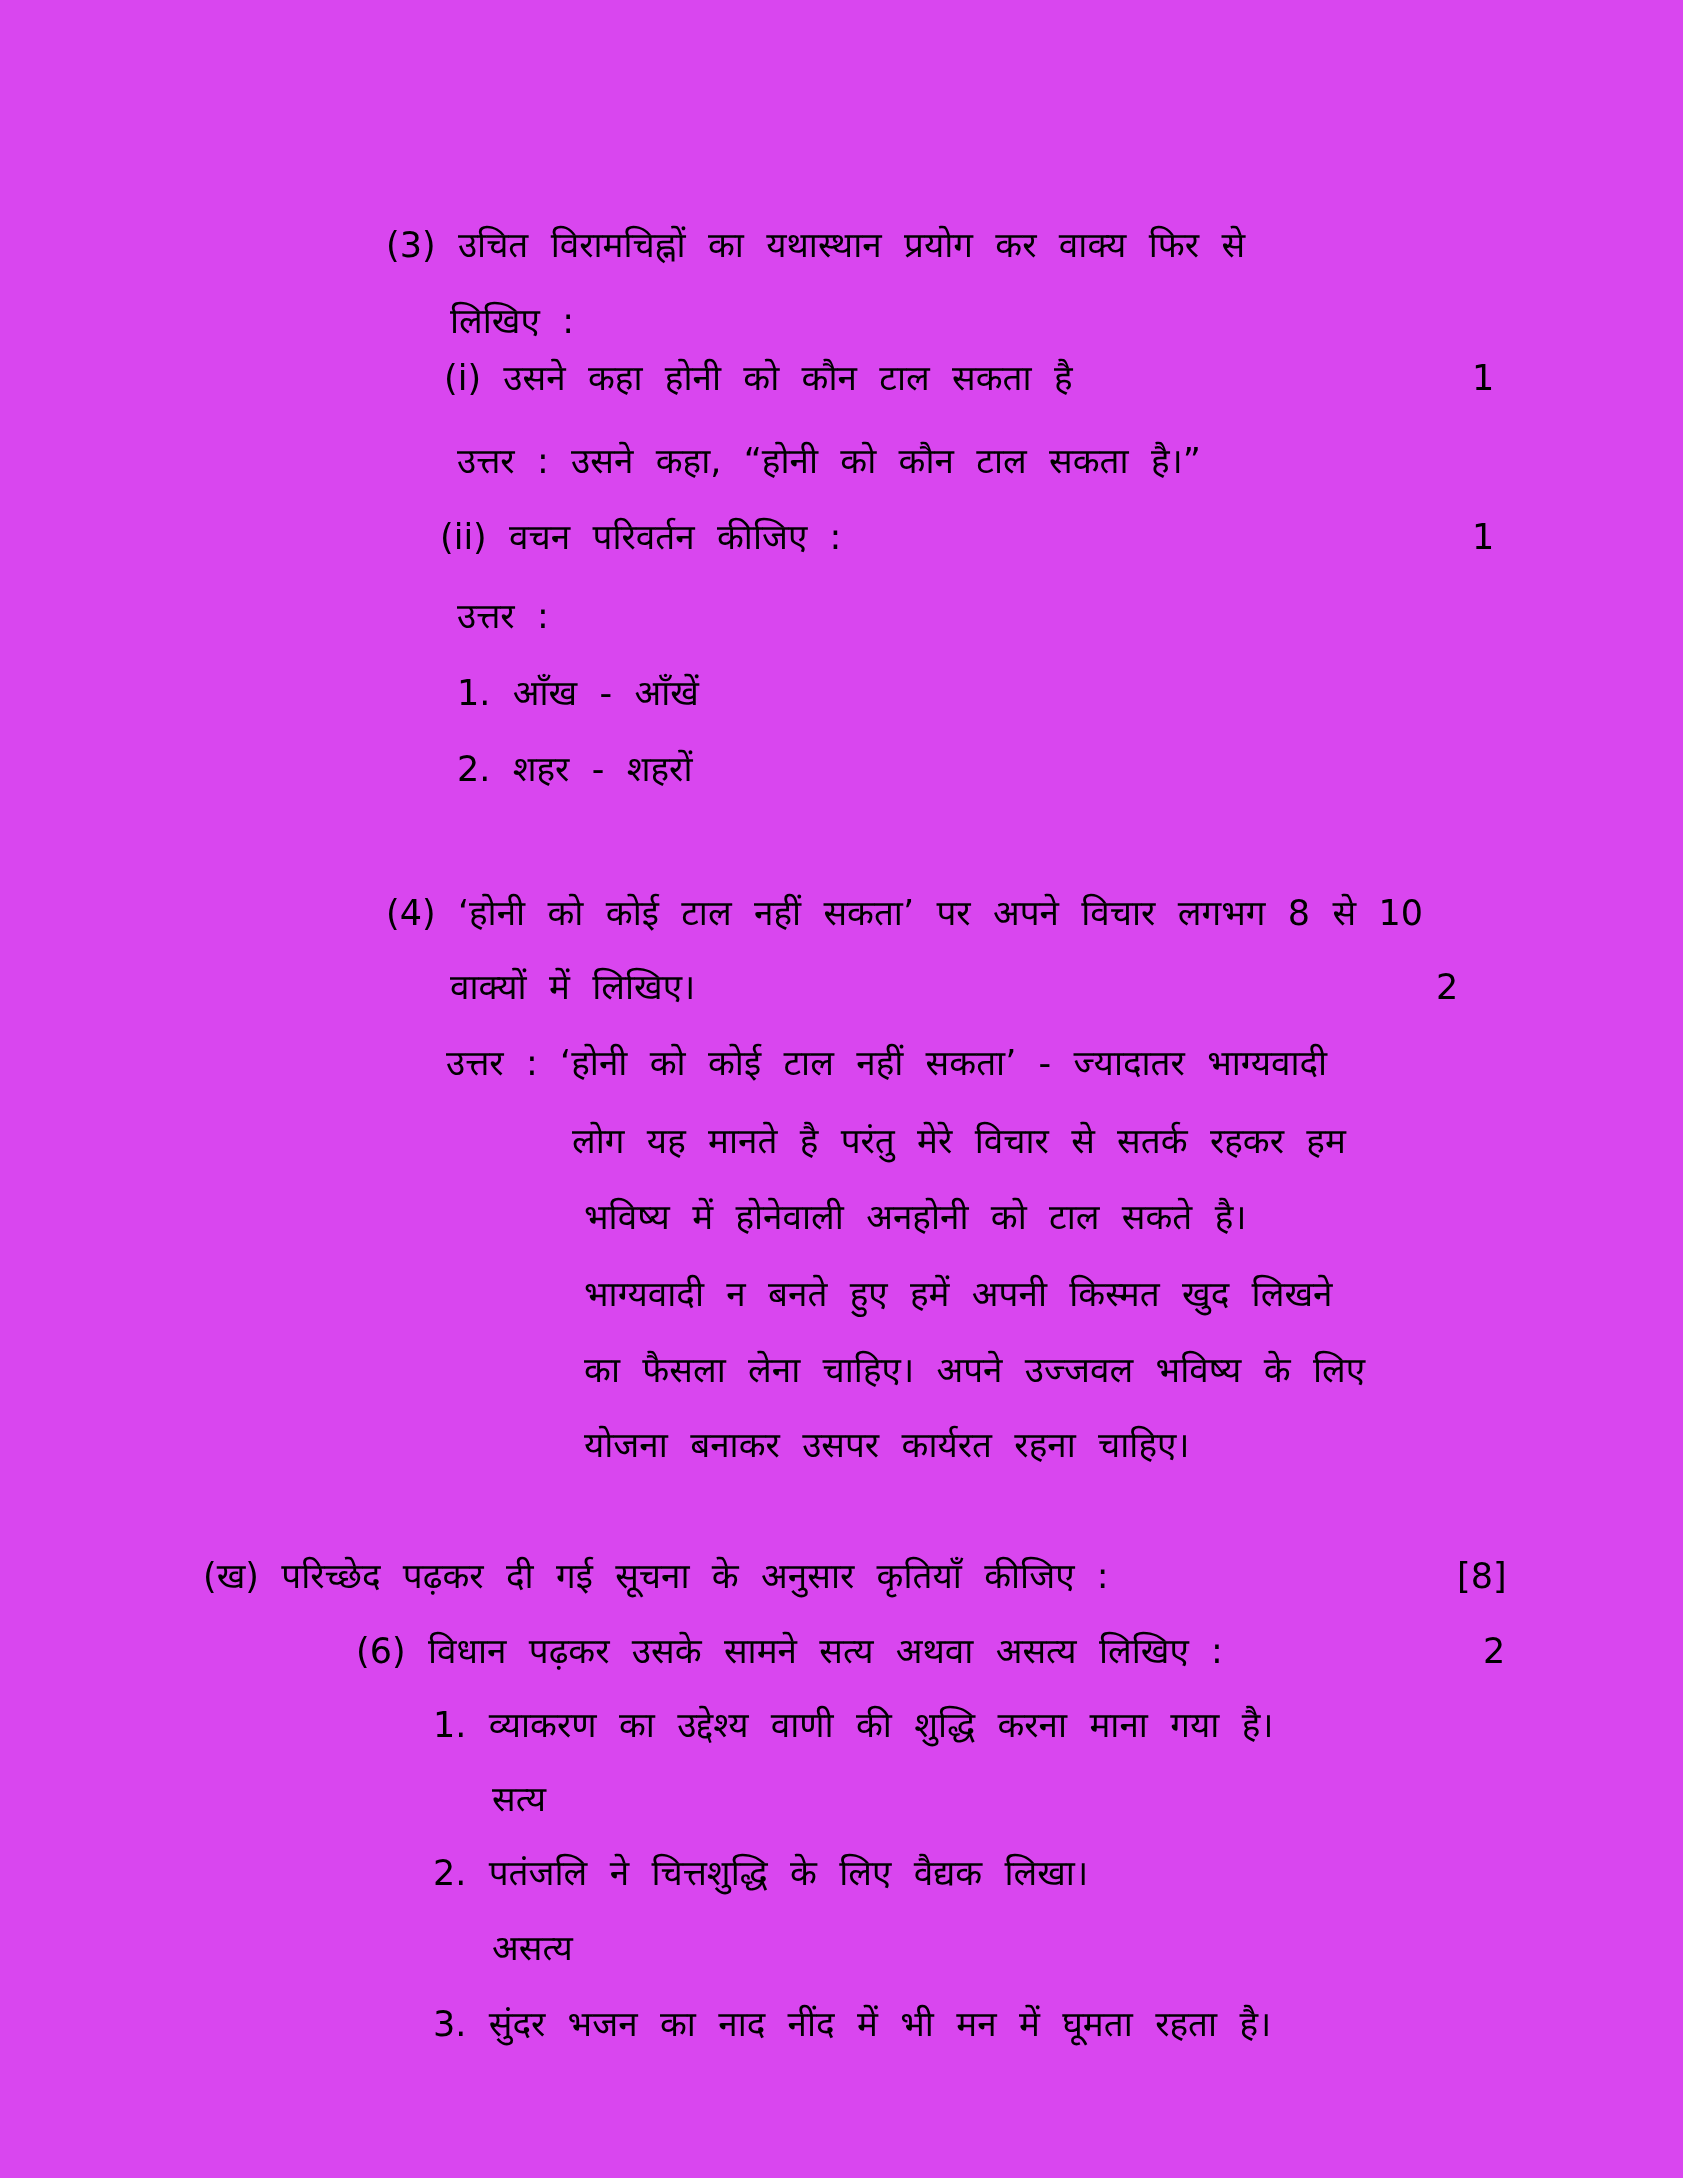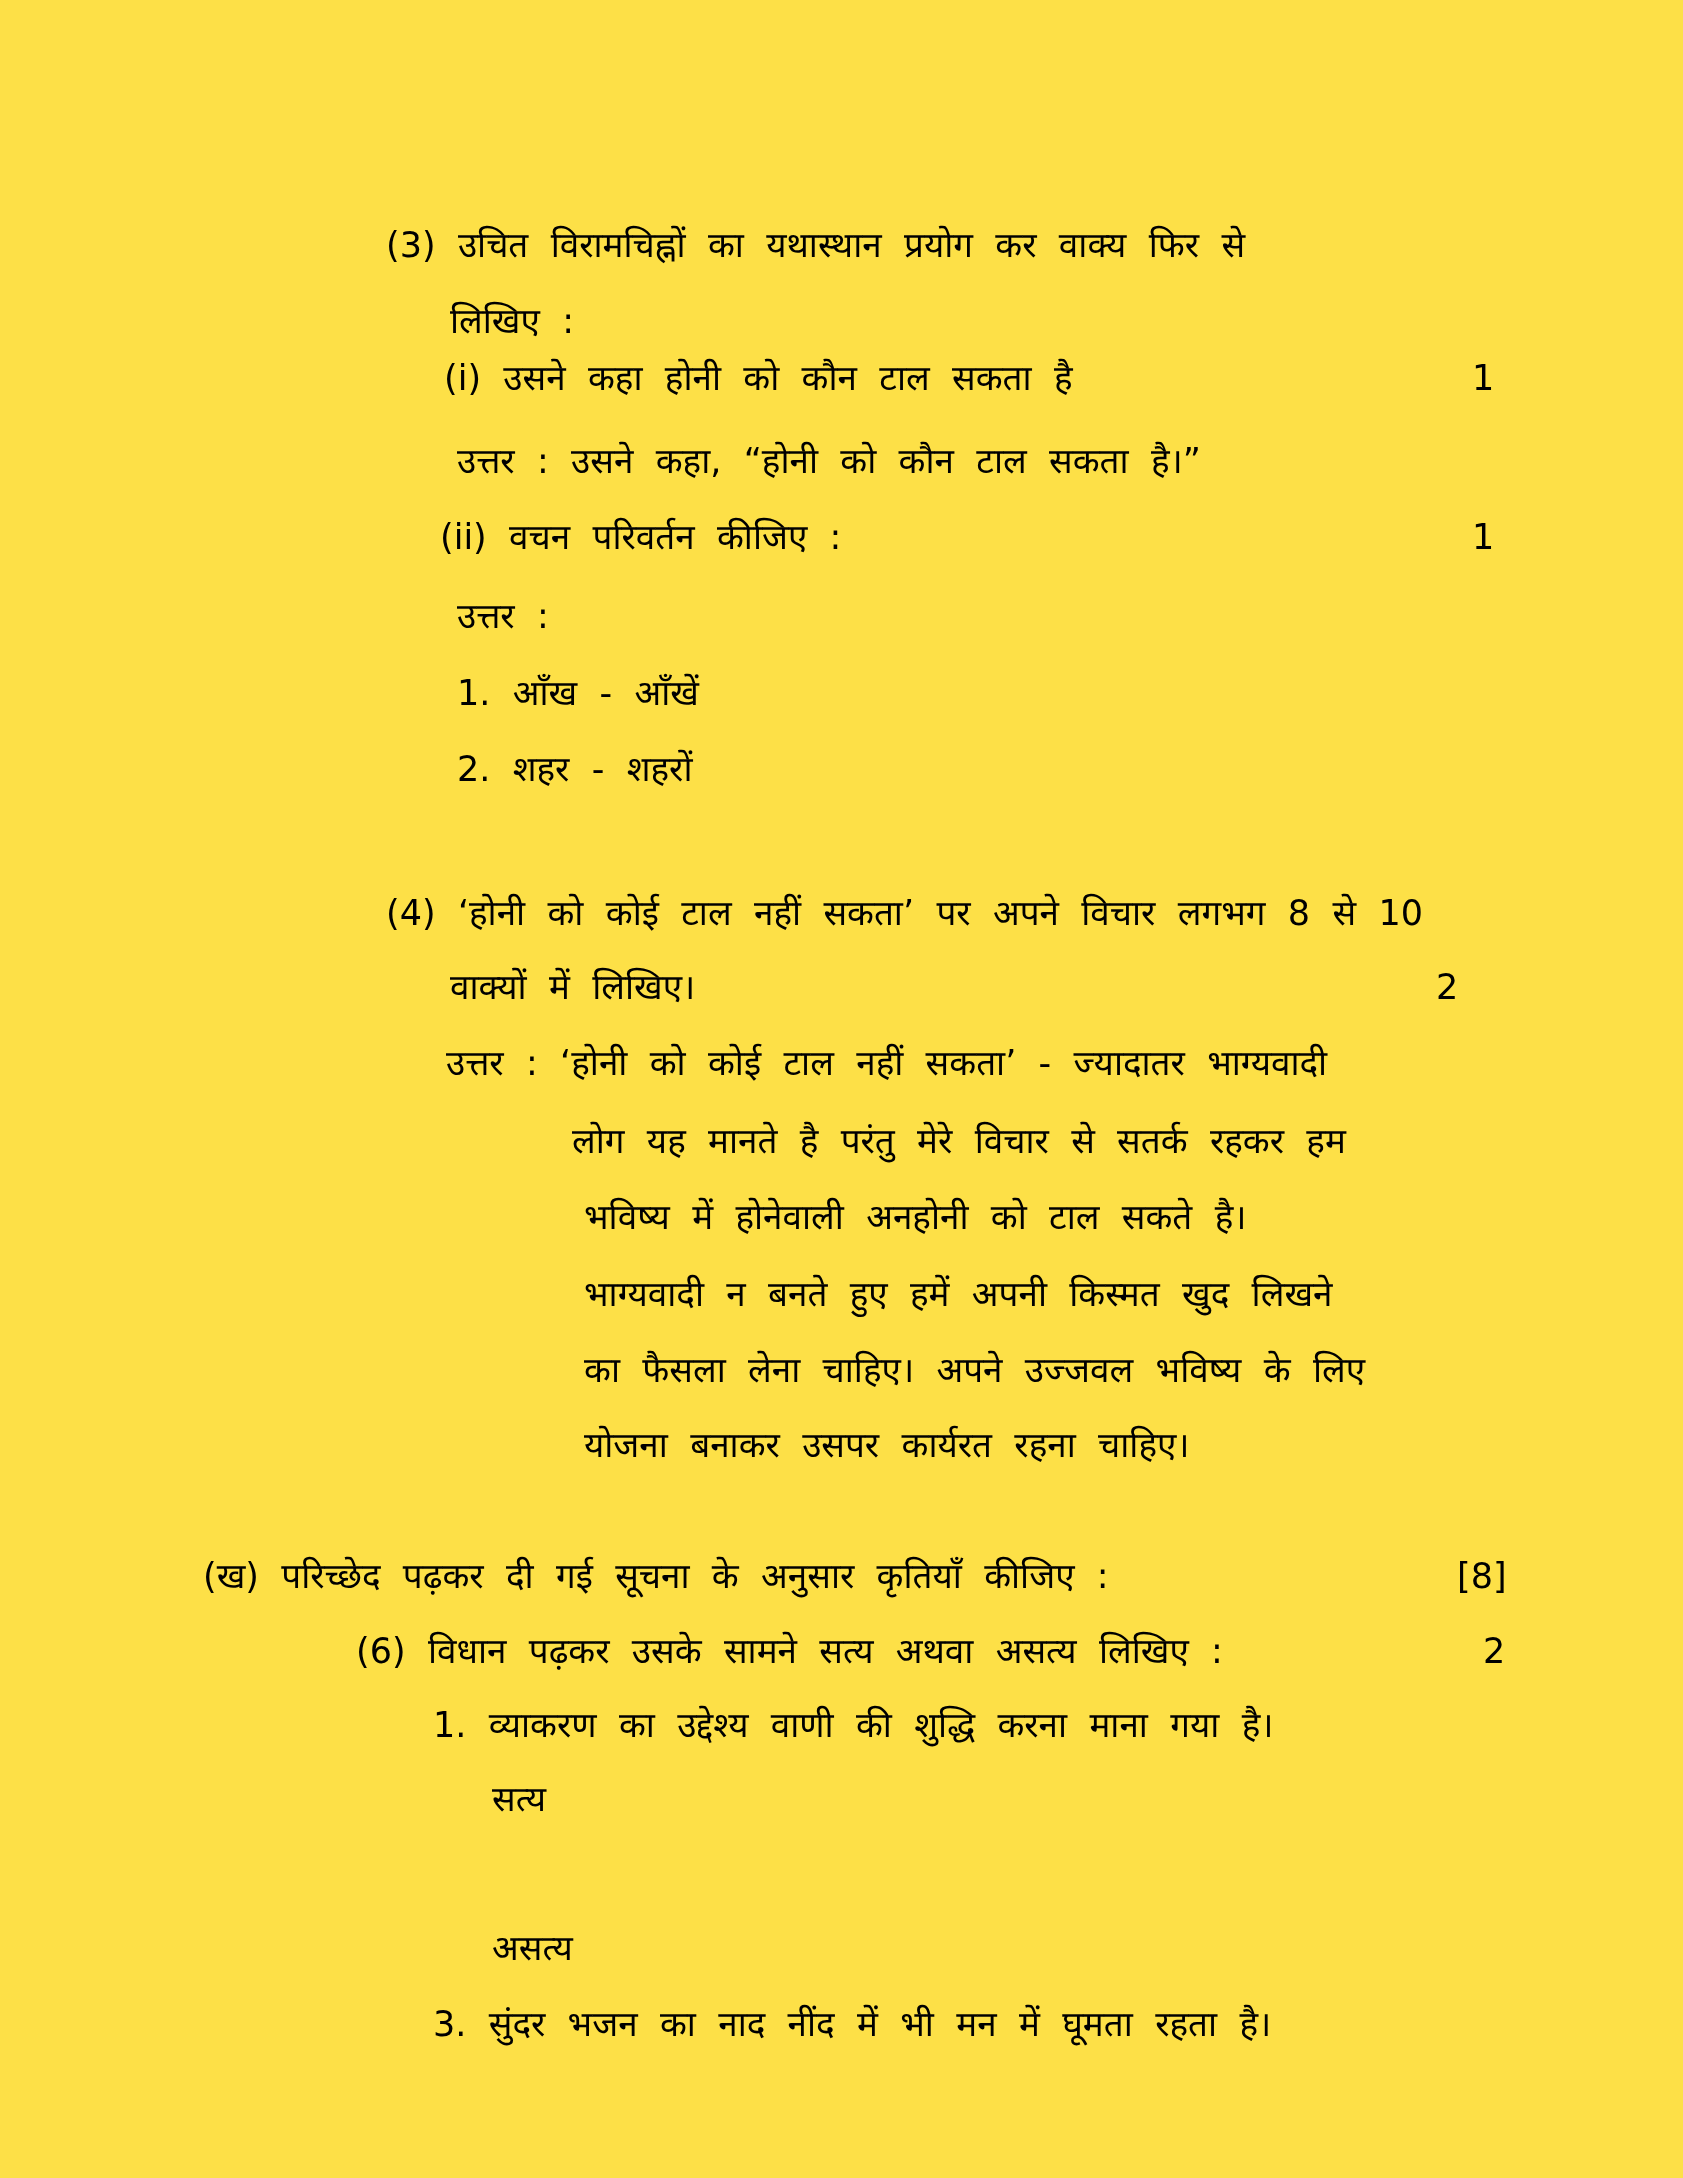--- a/index.html
+++ b/index.html
@@ -4,21 +4,21 @@
 <style>
   html, body {
     margin: 0;
     padding: 0;
     background: #ffffff;
   }
   .page {
     position: relative;
     width: 1683px;
     height: 2178px;
-    background: #fde047;
+    background: #d946ef;
     color: #000000;
     font-family: "DejaVu Sans", sans-serif;
     font-size: 35px;
     overflow: hidden;
   }
   .line {
     position: absolute;
     white-space: nowrap;
     line-height: 1.25;
     word-spacing: 0.32em;
@@ -61,17 +61,18 @@
   <div class="line" style="left:584px; top:1424px;">योजना बनाकर उसपर कार्यरत रहना चाहिए।</div>
 
   <div class="line" style="left:203px; top:1555px;">(ख) परिच्छेद पढ़कर दी गई सूचना के अनुसार कृतियाँ कीजिए :</div>
   <div class="marks" style="left:1457px; top:1555px;">[8]</div>
 
   <div class="line" style="left:356px; top:1630px;">(6) विधान पढ़कर उसके सामने सत्य अथवा असत्य लिखिए :</div>
   <div class="marks" style="left:1483px; top:1630px;">2</div>
 
   <div class="line" style="left:433px; top:1704px;">1. व्याकरण का उद्देश्य वाणी की शुद्धि करना माना गया है।</div>
   <div class="line" style="left:492px; top:1778px;">सत्य</div>
+  <div class="line" style="left:433px; top:1852px;">2. पतंजलि ने चित्तशुद्धि के लिए वैद्यक लिखा।</div>
   <div class="line" style="left:492px; top:1927px;">असत्य</div>
   <div class="line" style="left:433px; top:2003px;">3. सुंदर भजन का नाद नींद में भी मन में घूमता रहता है।</div>
 
 </div>
 
 
 </body></html>

